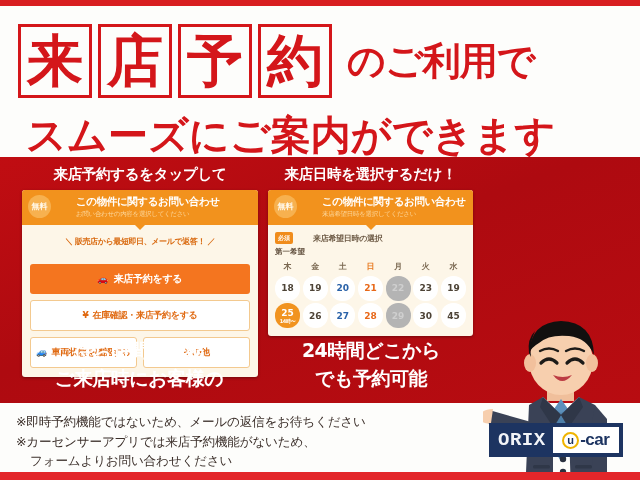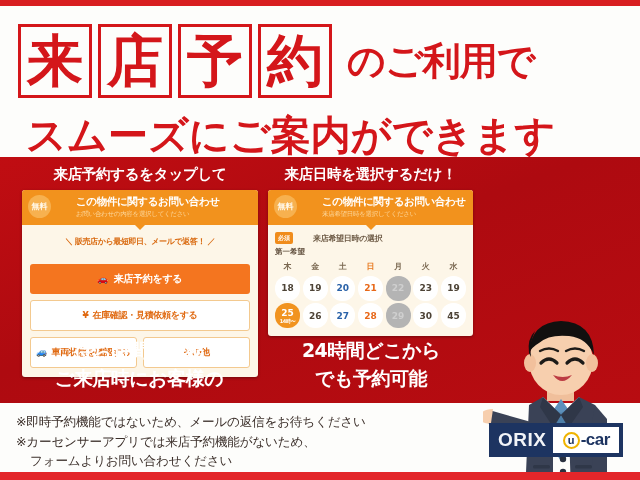--- a/index.html
+++ b/index.html
@@ -138,21 +138,21 @@
   .disc { position:absolute; left:16px; top:412px; width:450px;
           color:#3b2f2a; font-size:12.6px; line-height:1.55; letter-spacing:-0.2px;
           font-family:"DejaVu Sans","Liberation Sans",sans-serif; }
   .disc div { white-space:nowrap; }
   .disc .ind { padding-left:14px; }
 
   
   .logo { position:absolute; left:489px; top:423px; width:134px; height:34px;
           background:#1d3461; border:1px solid #1d3461; display:flex; align-items:center; }
   .logo-orix { color:#f2f4f8; font-size:19px; font-weight:bold; letter-spacing:0.5px;
-               padding:0 7px 0 8px; font-family:Liberation Sans, sans-serif; }
+               padding:0 7px 0 8px; font-family:Liberation Mono, monospace; }
   .logo-ucar { background:#ffffff; flex:1; height:26px; margin-right:3px;
                display:flex; align-items:center; justify-content:center; gap:1px; }
   .logo-u { width:17px; height:17px; border-radius:50%; border:2.6px solid #f0b400;
             color:#1d3461; font-size:11px; font-weight:bold; line-height:12px; text-align:center;
             font-family:"Liberation Sans",sans-serif; }
   .logo-car { color:#1d3461; font-size:17px; font-weight:bold; letter-spacing:-0.5px;
               font-family:"Liberation Sans",sans-serif; }
 
   
   .person { position:absolute; left:483px; top:152px; width:157px; height:258px; }
@@ -193,21 +193,21 @@
           <div class="card-bd">
             <div class="lead">＼ 販売店から最短即日、メールで返答！ ／</div>
 
             <div class="btn-primary">
               <span class="ico">🚗</span>
               <span>来店予約をする</span>
             </div>
 
             <div class="btn-outline">
               <span class="ico">¥</span>
-              <span>在庫確認・見積依頼をする</span>
+              <span>在庫確認・来店予約をする</span>
             </div>
 
             <div class="btn-row">
               <div class="btn-outline">
                 <span class="ico">🚙</span>
                 <span>車両状態を確認する</span>
               </div>
               <div class="btn-outline">
                 <span>その他</span>
               </div>

